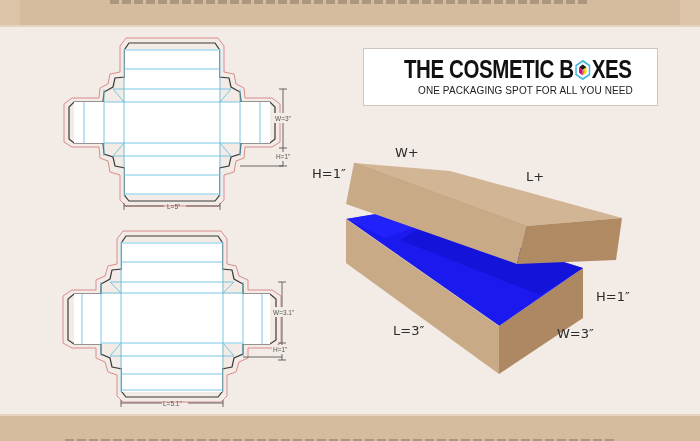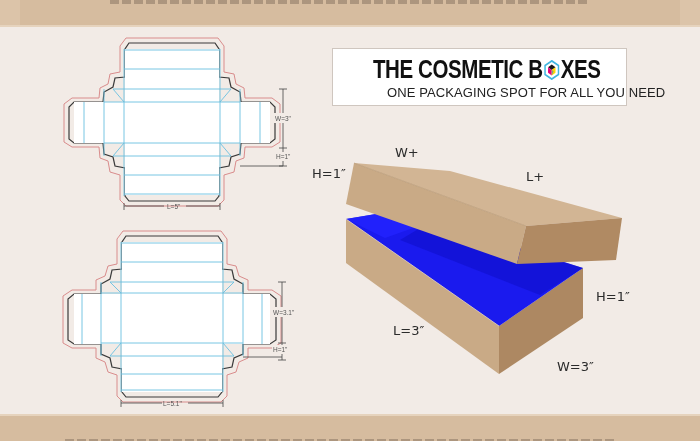--- a/index.html
+++ b/index.html
@@ -20,33 +20,33 @@
       background: repeating-linear-gradient(90deg, #8a7663 0 9px, transparent 9px 12px);
       opacity: .55;
     }
     .band-top .band-text-ghost { top: 0; }
     .band-bottom .band-text-ghost { bottom: 0; left: 65px; right: 85px; }
     .band-side {
       position: absolute; top: 0; width: 20px; height: 100%;
       background: #dcc4a9;
     }
     .logo {
-      position: absolute; left: 332px; top: 48px; width: 295px; height: 58px;
+      position: absolute; left: 363px; top: 48px; width: 295px; height: 58px;
       background: #ffffff; border: 1px solid #cfc6bf; box-sizing: border-box;
     }
     .logo-title {
       position: absolute; left: 40px; top: 6px;
       font-family: "Liberation Sans", sans-serif; font-weight: bold;
       font-size: 25px; letter-spacing: -0.5px; color: #111;
       transform: scaleX(0.82); transform-origin: left top; white-space: nowrap;
     }
     .logo-title .o-icon { display: inline-block; width: 22px; height: 20px; vertical-align: -2px; }
     .logo-sub {
       position: absolute; left: 54px; top: 36px;
-      font-size: 13px; color: #222; letter-spacing: 0.1px; white-space: nowrap;
+      font-size: 10px; color: #222; letter-spacing: 0.1px; white-space: nowrap;
     }
     svg.layer { position: absolute; left: 0; top: 0; }
     .dim-label { font-family: "Liberation Sans", sans-serif; fill: #555; }
     .box-label {
       position: absolute; font-family: "DejaVu Sans", sans-serif; font-size: 13px; color: #2b2b2b;
       white-space: nowrap;
     }
   </style>
 </head>
 <body>
@@ -171,21 +171,21 @@
     <polygon points="526,226 622,218 616,260 517,264" fill="#b08a63"></polygon>
     <line x1="354" y1="163" x2="526" y2="226" stroke="#b59773" stroke-width="0.6"></line>
   </g>
 </svg>
 
 <div class="box-label" style="left:312px; top:166px;">H=1″</div>
 <div class="box-label" style="left:395px; top:145px;">W+</div>
 <div class="box-label" style="left:526px; top:169px;">L+</div>
 <div class="box-label" style="left:596px; top:289px;">H=1″</div>
 <div class="box-label" style="left:393px; top:323px;">L=3″</div>
-<div class="box-label" style="left:557px; top:359px;">W=3″</div>
+<div class="box-label" style="left:557px; top:326px;">W=3″</div>
 
 <div class="logo">
   <div class="logo-title">
     <span>THE COSMETIC B</span><svg class="o-icon" viewBox="0 0 22 22">
       <polygon points="11,1 20,6 20,16 11,21 2,16 2,6" fill="none" stroke="#3fb6e0" stroke-width="2"></polygon>
       <polygon points="11,5 16,8 11,11 6,8" fill="#1a1a1a"></polygon>
       <polygon points="6,8 11,11 11,17 6,14" fill="#e6007e"></polygon>
       <polygon points="16,8 11,11 11,17 16,14" fill="#ffd800"></polygon>
       <polygon points="11,11 13.5,12.5 11,17" fill="#2a7fd4" opacity=".6"></polygon>
     </svg><span>XES</span>

